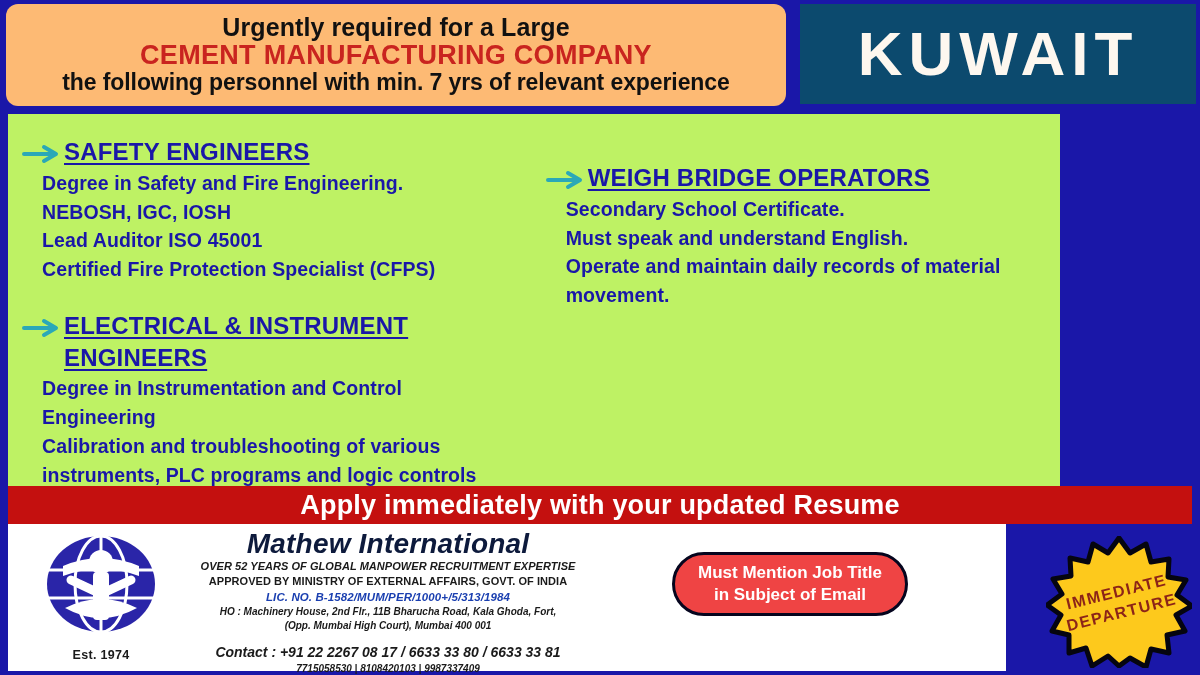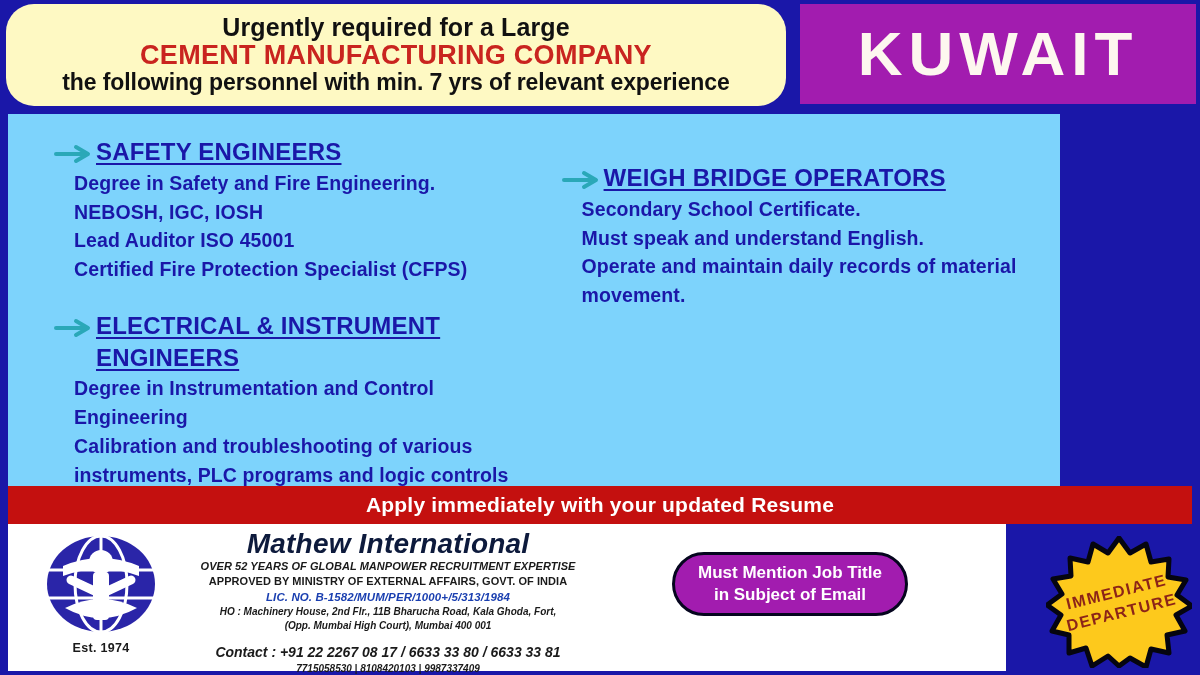--- a/index.html
+++ b/index.html
@@ -15,53 +15,52 @@
     background:#1a17a8;
     box-sizing:border-box;
   }
 
   
   .header-row{
     position:absolute;left:0;top:0;width:1200px;height:110px;
   }
   .header-box{
     position:absolute;left:6px;top:4px;width:780px;height:102px;
-    background:#fef9c3;border-radius:28px;
+    background:#fdba74;border-radius:12px;
     display:flex;flex-direction:column;align-items:center;justify-content:center;
     box-sizing:border-box;padding:2px 8px;
   }
   .hdr-l1{
     font-size:25px;color:#111111;font-weight:700;
     letter-spacing:.1px;line-height:1.05;white-space:nowrap;
   }
   .hdr-l2{
     font-size:27px;color:#c9241f;font-weight:800;
     letter-spacing:.3px;line-height:1.12;white-space:nowrap;
     font-stretch:condensed;
   }
   .hdr-l3{
     font-size:23px;color:#111111;font-weight:700;
     letter-spacing:-.1px;line-height:1.12;white-space:nowrap;
   }
   .country-box{
     position:absolute;left:800px;top:4px;width:396px;height:100px;
-    background:#a21caf;
+    background:#0c4a6e;
     display:flex;align-items:center;justify-content:center;
   }
   .country-box span{
     color:#fdf7ef;font-size:62px;font-weight:800;
     letter-spacing:6px;line-height:1;white-space:nowrap;
   }
 
   
   .body-panel{
     position:absolute;left:8px;top:114px;width:1052px;height:372px;
-    background:#7dd3fc;box-sizing:border-box;
+    background:#bef264;box-sizing:border-box;
     display:flex;
-    padding-left:32px;
   }
   .col{
     position:relative;box-sizing:border-box;
   }
   .col-left{width:600px;padding:22px 10px 0 14px;}
   .col-right{width:584px;padding:48px 10px 0 4px;}
 
   .job{position:relative;margin-bottom:18px;}
   .job-head{
     display:flex;align-items:flex-start;
@@ -81,34 +80,34 @@
     line-height:1.48;letter-spacing:.1px;
   }
 
   
   .apply-bar{
     position:absolute;left:8px;top:486px;width:1184px;height:38px;
     background:#c4100f;
     display:flex;align-items:center;justify-content:center;
   }
   .apply-bar span{
-    color:#ffffff;font-size:21px;font-weight:700;letter-spacing:.2px;
+    color:#ffffff;font-size:27px;font-weight:700;letter-spacing:.2px;
   }
 
   
   .footer{
     position:absolute;left:8px;top:524px;width:998px;height:147px;
     background:#ffffff;box-sizing:border-box;
   }
   .logo-wrap{
     position:absolute;left:22px;top:8px;width:142px;height:132px;
     display:flex;flex-direction:column;align-items:center;
   }
   .logo-caption{
-    font-size:12.5px;font-weight:700;color:#1a1a1a;margin-top:1px;
+    font-size:12.5px;font-weight:700;color:#1a1a1a;margin-top:8px;
     letter-spacing:.3px;
     text-align:center;
   }
   .company-block{
     position:absolute;left:180px;top:4px;width:400px;text-align:center;
   }
   .co-name{
     font-size:28px;font-weight:800;font-style:italic;color:#0d1a3c;
     letter-spacing:.2px;line-height:1.12;
   }
@@ -130,21 +129,21 @@
     line-height:1.44;margin-top:9px;
   }
   .email-line{
     position:absolute;left:150px;top:677px;
     font-size:23px;font-weight:800;font-style:italic;color:#111111;
     letter-spacing:.2px;
     margin-left:24px;
   }
   .subject-pill{
     position:absolute;left:672px;top:552px;width:236px;height:64px;
-    background:#a21caf;border:3px solid #05051e;border-radius:32px;
+    background:#ef4444;border:3px solid #05051e;border-radius:32px;
     display:flex;flex-direction:column;align-items:center;justify-content:center;
     box-sizing:border-box;
   }
   .subject-pill span{
     color:#ffffff;font-size:17px;font-weight:800;line-height:1.3;
   }
   .burst{
     position:absolute;left:1046px;top:536px;width:146px;height:132px;
   }
   .burst-text{

